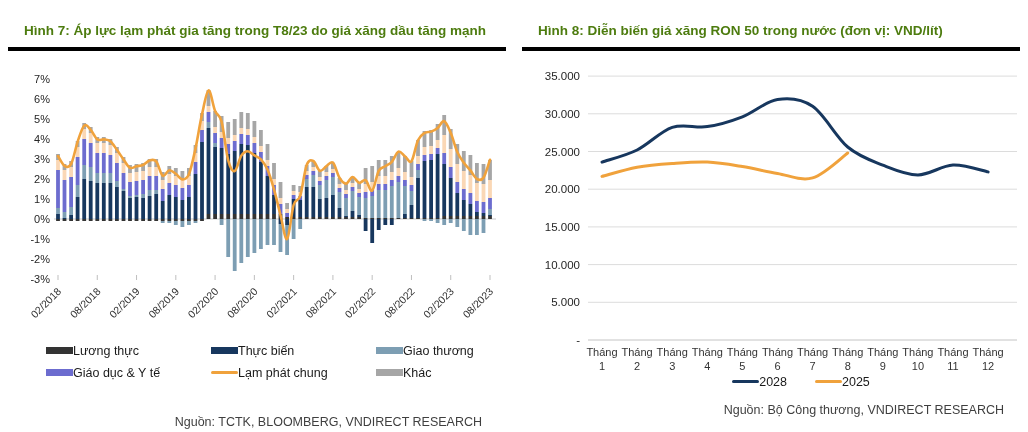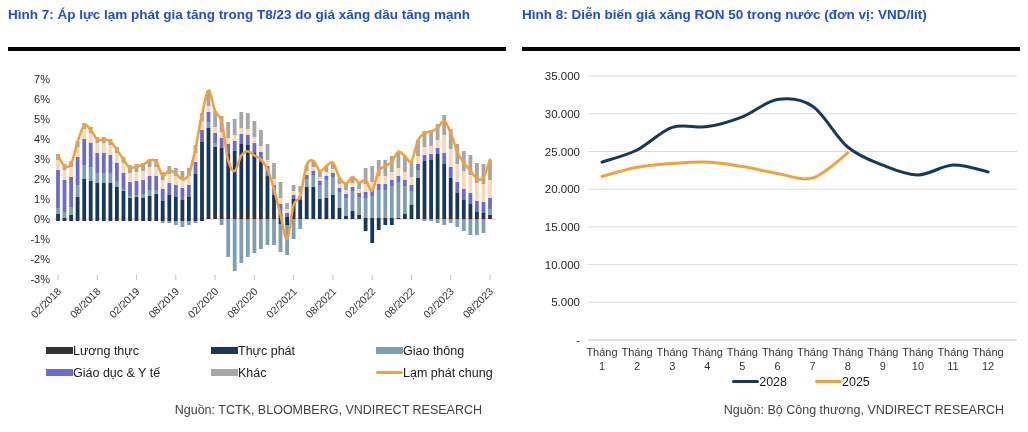--- a/index.html
+++ b/index.html
@@ -1,37 +1,37 @@
 <!DOCTYPE html>
 <html><head>
 <meta charset="utf-8">
 <style>
   html,body{margin:0;padding:0;background:#fff;}
   .page{position:relative;width:1028px;height:432px;background:#ffffff;overflow:hidden;
         font-family:"Liberation Sans",sans-serif;}
   .figure{position:absolute;top:0;width:514px;height:432px;}
   #fig7{left:0;} #fig8{left:514px;}
-  .title{position:absolute;left:8px;top:6px;width:478px;margin:0;
-         font-size:13.5px;font-weight:700;color:#1d4ed8;line-height:1.38;}
+  .title{position:absolute;left:8px;top:6px;width:478px;margin:16px;
+         font-size:13.5px;font-weight:700;color:#4d7c0f;line-height:1.38;}
   .divider{position:absolute;left:8px;top:47px;width:498px;height:4px;background:#000;}
   .chart-svg{position:absolute;left:0;top:56px;width:514px;display:block;}
   #chart7{height:270px;} #chart8{height:318px;}
   svg text{font-family:"Liberation Sans",sans-serif;}
   .legend7{position:absolute;left:46px;top:342px;display:grid;
            grid-template-columns:165px 165px 165px;row-gap:5px;}
   .legend-item{display:flex;align-items:center;height:17px;}
   .legend-label{font-size:12.5px;color:#1a1a1a;white-space:nowrap;}
   .sw-bar{width:27px;height:7px;flex:0 0 27px;}
   .sw-line{width:27px;height:3.5px;flex:0 0 27px;border-radius:2px;}
   .legend8{position:absolute;left:0;top:373px;width:100%;display:flex;
            justify-content:center;gap:28px;transform:translateX(30px);}
   .legend8 .sw-line{width:32px;}
   .source{position:absolute;top:403px;left:0;right:0;text-align:right;
           font-size:12.5px;color:#3f3f3f;}
-  .source7{padding-right:32px;} .source8{padding-right:24px;}
+  .source7{padding-right:32px;margin-top:12px;} .source8{padding-right:24px;}
 </style>
 </head>
 <body>
 
 <div class="page">
 
   <section class="figure" id="fig7">
     <h3 class="title">Hình 7: Áp lực lạm phát gia tăng trong T8/23 do giá xăng dầu tăng mạnh</h3>
     <div class="divider"></div>
     <svg id="chart7" class="chart-svg" viewBox="0 0 514 270">
@@ -479,37 +479,37 @@
           <text transform="translate(494.0,236) rotate(-45)" text-anchor="end" font-size="10.5" fill="#333">08/2023</text>
         </g>
       </svg>
     <div id="legend7" class="legend7">
         <div class="legend-item">
           <span class="sw-bar" style="background: rgb(51, 51, 51);"></span>
           <span class="legend-label">Lương thực</span>
         </div>
         <div class="legend-item">
           <span class="sw-bar" style="background: rgb(23, 55, 94);"></span>
-          <span class="legend-label">Thực phát</span>
+          <span class="legend-label">Thực biến</span>
         </div>
         <div class="legend-item">
           <span class="sw-bar" style="background: rgb(125, 158, 179);"></span>
-          <span class="legend-label">Giao thông</span>
+          <span class="legend-label">Giao thương</span>
         </div>
         <div class="legend-item">
           <span class="sw-bar" style="background: rgb(108, 108, 207);"></span>
           <span class="legend-label">Giáo dục &amp; Y tế</span>
         </div>
         <div class="legend-item">
+          <span class="sw-line" style="background: rgb(240, 162, 60);"></span>
+          <span class="legend-label">Lạm phát chung</span>
+        </div>
+        <div class="legend-item">
           <span class="sw-bar" style="background: rgb(166, 166, 166);"></span>
           <span class="legend-label">Khác</span>
-        </div>
-        <div class="legend-item">
-          <span class="sw-line" style="background: rgb(240, 162, 60);"></span>
-          <span class="legend-label">Lạm phát chung</span>
         </div>
       </div>
     <div class="source source7">Nguồn: TCTK, BLOOMBERG, VNDIRECT RESEARCH</div>
   </section>
 
   <section class="figure" id="fig8">
     <h3 class="title">Hình 8: Diễn biến giá xăng RON 50 trong nước (đơn vị: VND/lít)</h3>
     <div class="divider"></div>
     <svg id="chart8" class="chart-svg" viewBox="0 0 514 318">
         <g>

